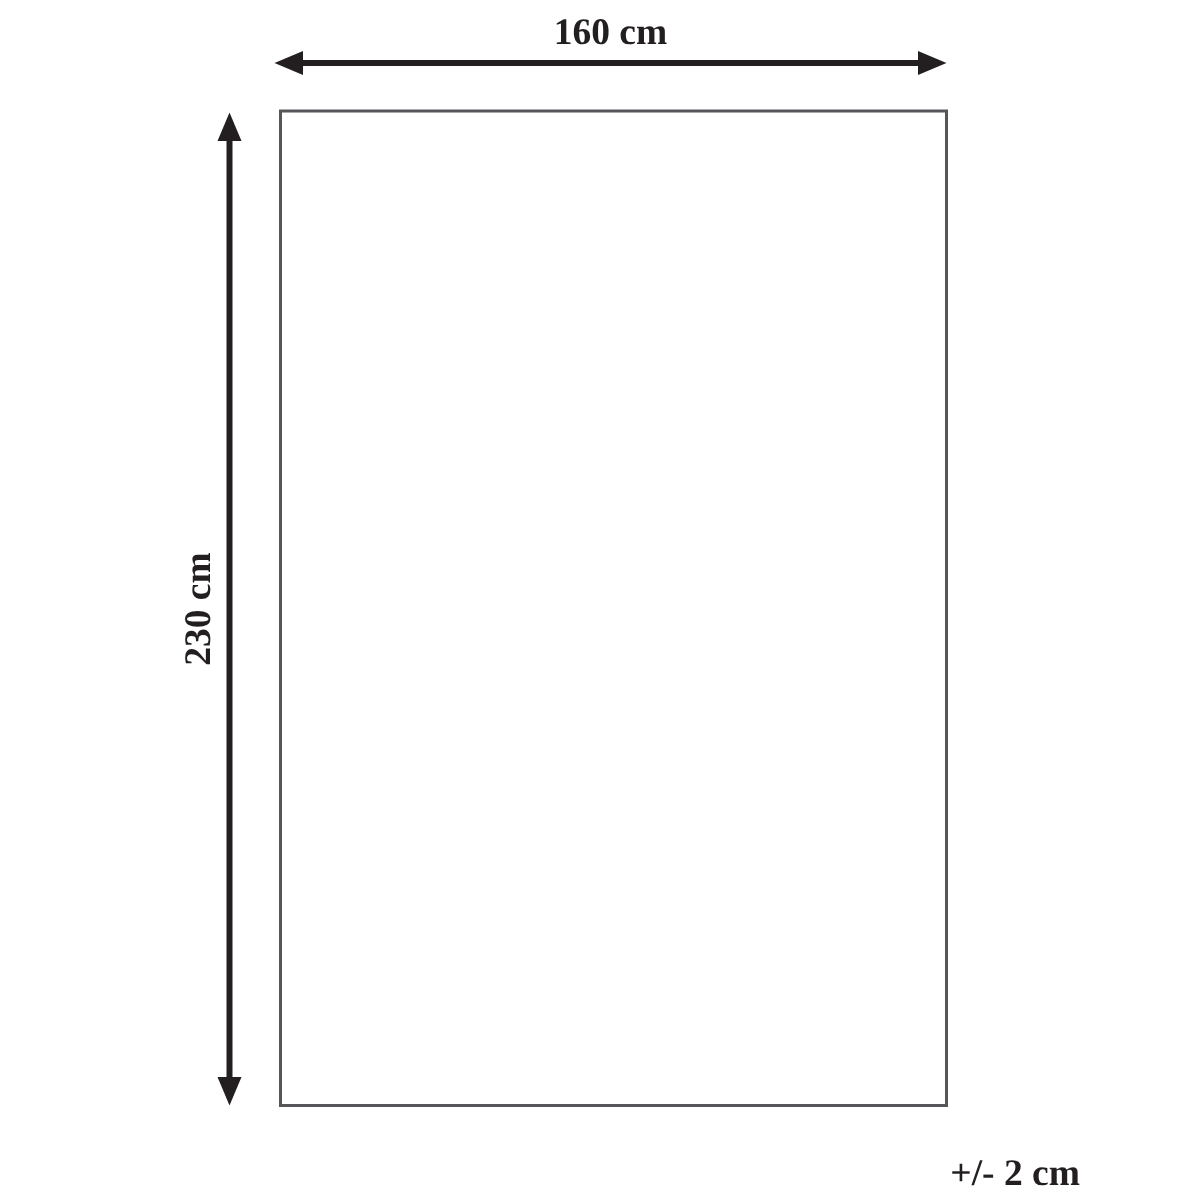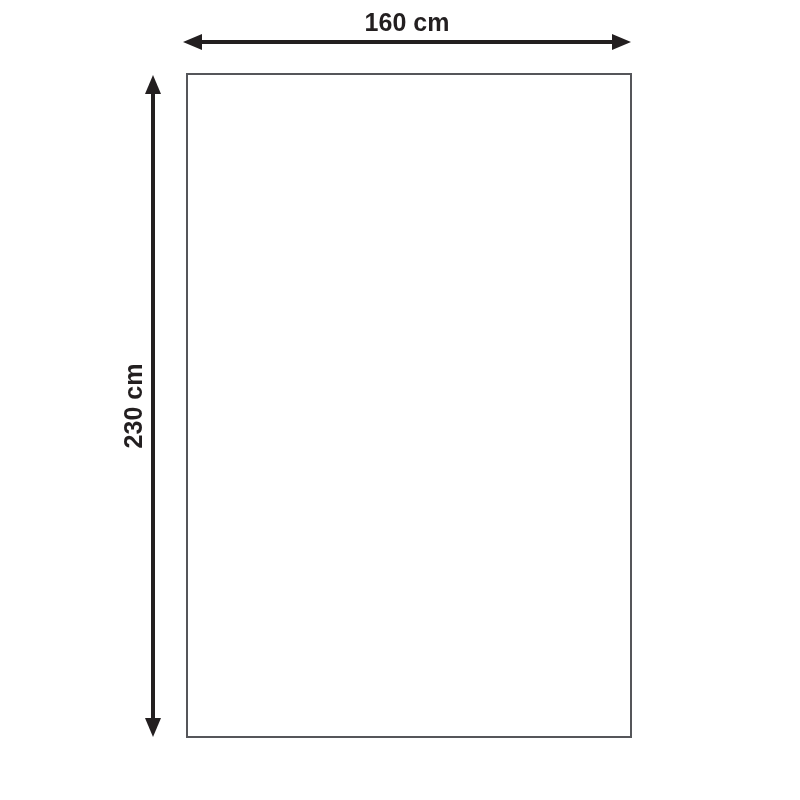--- a/index.html
+++ b/index.html
@@ -5,21 +5,21 @@
   html, body {
     margin: 0;
     padding: 0;
     background: #ffffff;
   }
   .stage {
     position: relative;
     width: 800px;
     height: 800px;
     background: #ffffff;
-    font-family: Liberation Sans, sans-serif;
+    font-family: Liberation Serif, serif;
     overflow: hidden;
   }
   .product-rect {
     position: absolute;
     left: 186px;
     top: 73px;
     width: 446px;
     height: 665px;
     box-sizing: border-box;
     border: 2px solid #55565a;
@@ -77,14 +77,15 @@
   <svg class="dim-arrow v-arrow" width="24" height="664" viewBox="0 0 24 664">
     <line x1="12" y1="18" x2="12" y2="646" stroke="#231f20" stroke-width="4"></line>
     <polygon points="12,1 4,20 20,20" fill="#231f20"></polygon>
     <polygon points="12,663 4,644 20,644" fill="#231f20"></polygon>
   </svg>
 
   <div class="dim-label width-label">160 cm</div>
 
   <div class="dim-label height-label">230 cm</div>
 
+  <div class="dim-label tolerance-label">+/- 2 cm</div>
 
 </div>
 
 </body></html>

